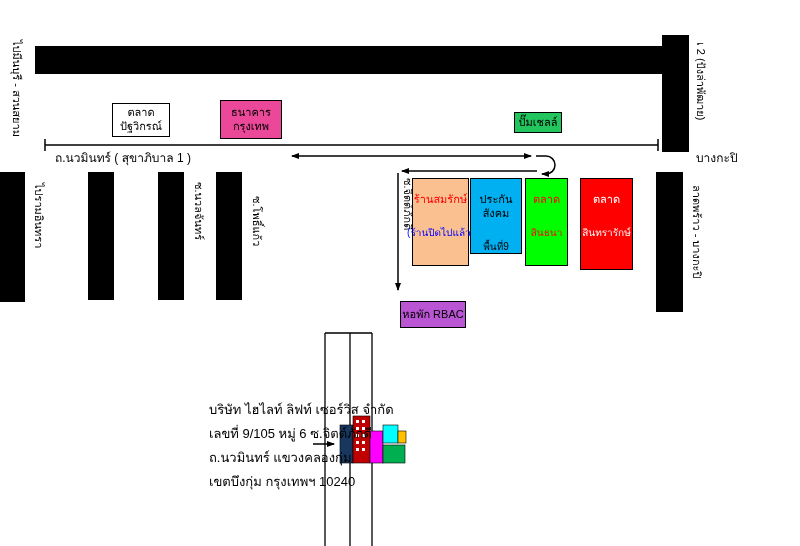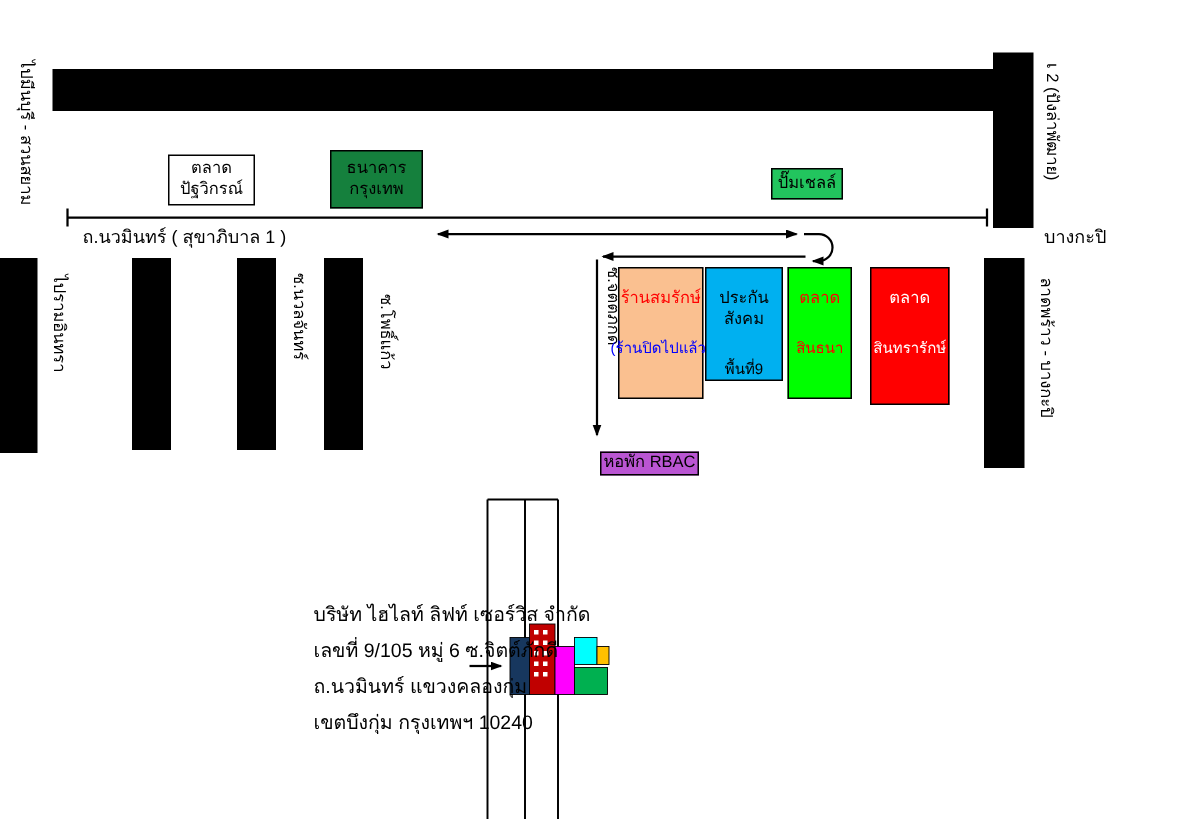--- a/index.html
+++ b/index.html
@@ -61,21 +61,21 @@
   <div class="vlabel" style="left:688px;top:185px">ลาดพร้าว - บางกะปิ</div>
 
   <div class="hlabel" style="left:55px;top:148px">ถ.นวมินทร์ ( สุขาภิบาล 1 )</div>
   <div class="hlabel" style="left:696px;top:148px">บางกะปิ</div>
 
   <div class="box center" style="left: 112px; top: 103px; width: 58px; height: 34px; background-color: rgb(255, 255, 255); color: rgb(0, 0, 0);">
     <span>ตลาด</span>
     <span>ปัฐวิกรณ์</span>
   </div>
 
-  <div class="box center" style="left: 220px; top: 100px; width: 62px; height: 39px; background-color: #15803d; color: rgb(0, 0, 0);">
+  <div class="box center" style="left: 220px; top: 100px; width: 62px; height: 39px; background-color: #ec4899; color: rgb(0, 0, 0);">
     <span>ธนาคาร</span>
     <span>กรุงเทพ</span>
   </div>
 
   <div class="box center" style="left: 514px; top: 112px; width: 48px; height: 21px; background-color: #22c55e; color: rgb(0, 0, 0);">
     <span>ปั๊มเชลล์</span>
   </div>
 
   <div class="box toprow" style="left: 412px; top: 178px; width: 57px; height: 88px; background-color: rgb(250, 192, 144);">
     <span style="color: rgb(255, 0, 0);">ร้านสมรักษ์</span>
@@ -90,21 +90,21 @@
   <div class="box toprow" style="left: 525px; top: 178px; width: 43px; height: 88px; background-color: rgb(0, 255, 0); color: rgb(255, 0, 0);">
     <span>ตลาด</span>
     <span class="l2">สินธนา</span>
   </div>
 
   <div class="box toprow" style="left: 580px; top: 178px; width: 53px; height: 92px; background-color: rgb(255, 0, 0); color: rgb(255, 255, 255);">
     <span>ตลาด</span>
     <span class="l2">สินทรารักษ์</span>
   </div>
 
-  <div class="box center" style="left: 400px; top: 301px; width: 66px; height: 16px; background-color: rgb(186, 85, 211); color: rgb(0, 0, 0);">
+  <div class="box center" style="left: 400px; top: 301px; width: 66px; height: 27px; background-color: rgb(186, 85, 211); color: rgb(0, 0, 0);">
     <span>หอพัก RBAC</span>
   </div>
 
   <div class="bldg">
     <svg width="74" height="52" viewBox="0 0 74 52">
       <rect x="2" y="12" width="13" height="38" fill="#17375E" stroke="#000" stroke-width="0.6"></rect>
       <rect x="15" y="3" width="17" height="47" fill="#C00000" stroke="#000" stroke-width="0.6"></rect>
       <g fill="#fff">
         <rect x="18" y="7" width="3" height="3"></rect>
           <rect x="24" y="7" width="3" height="3"></rect>

